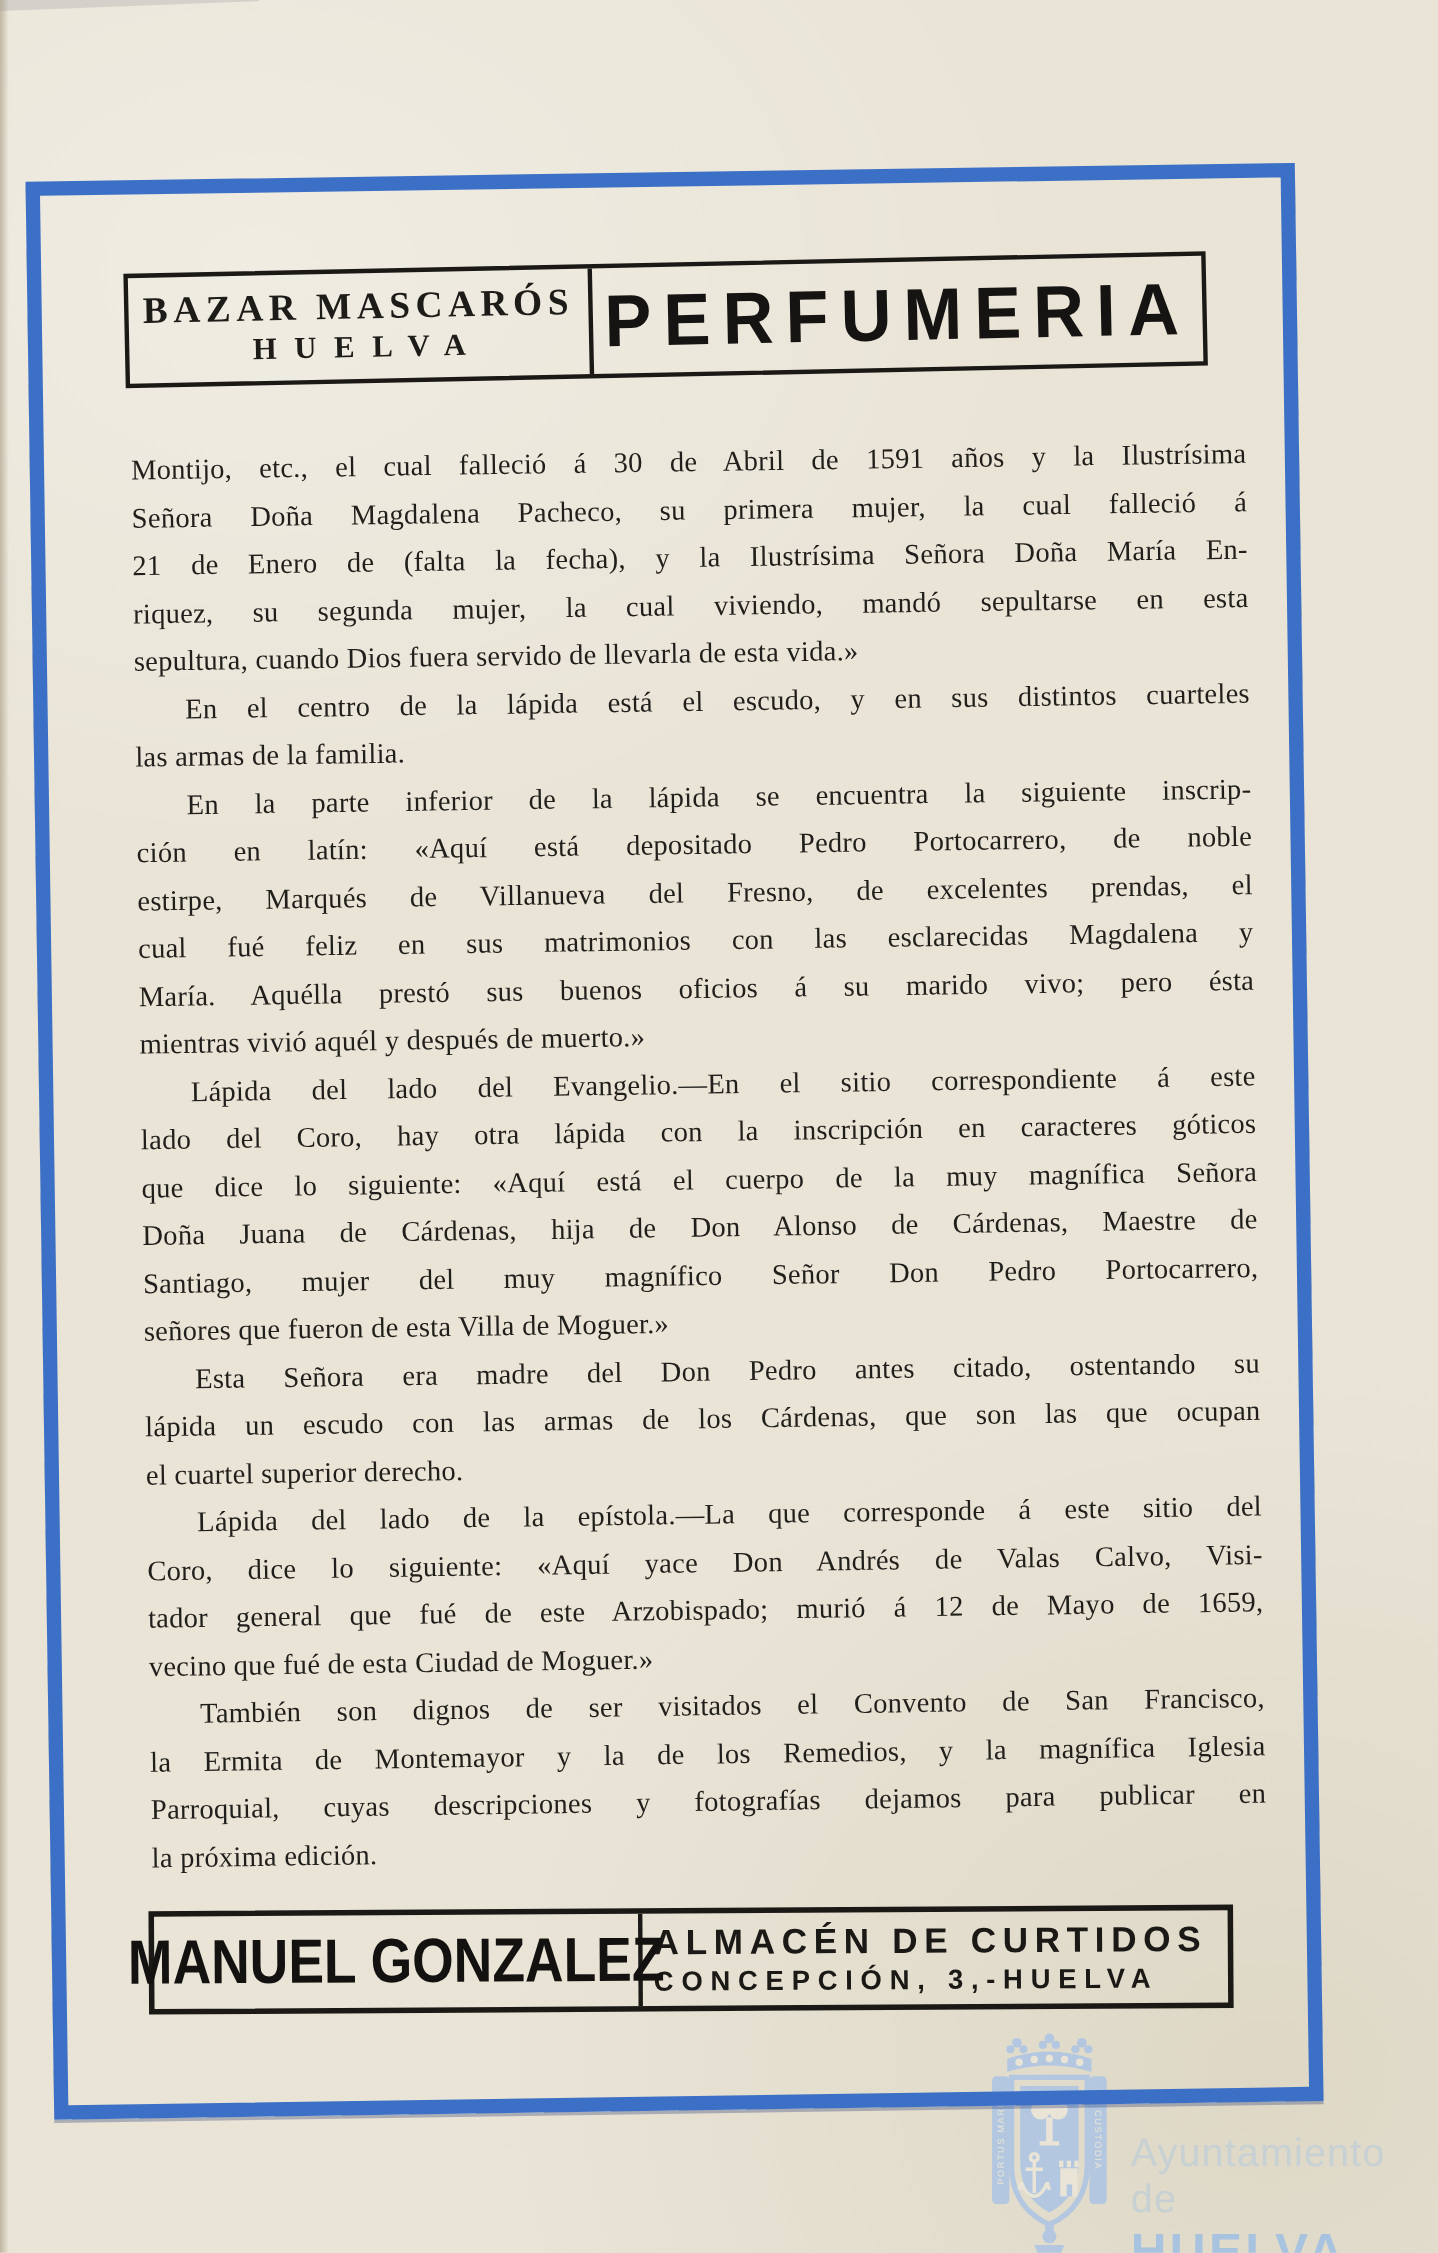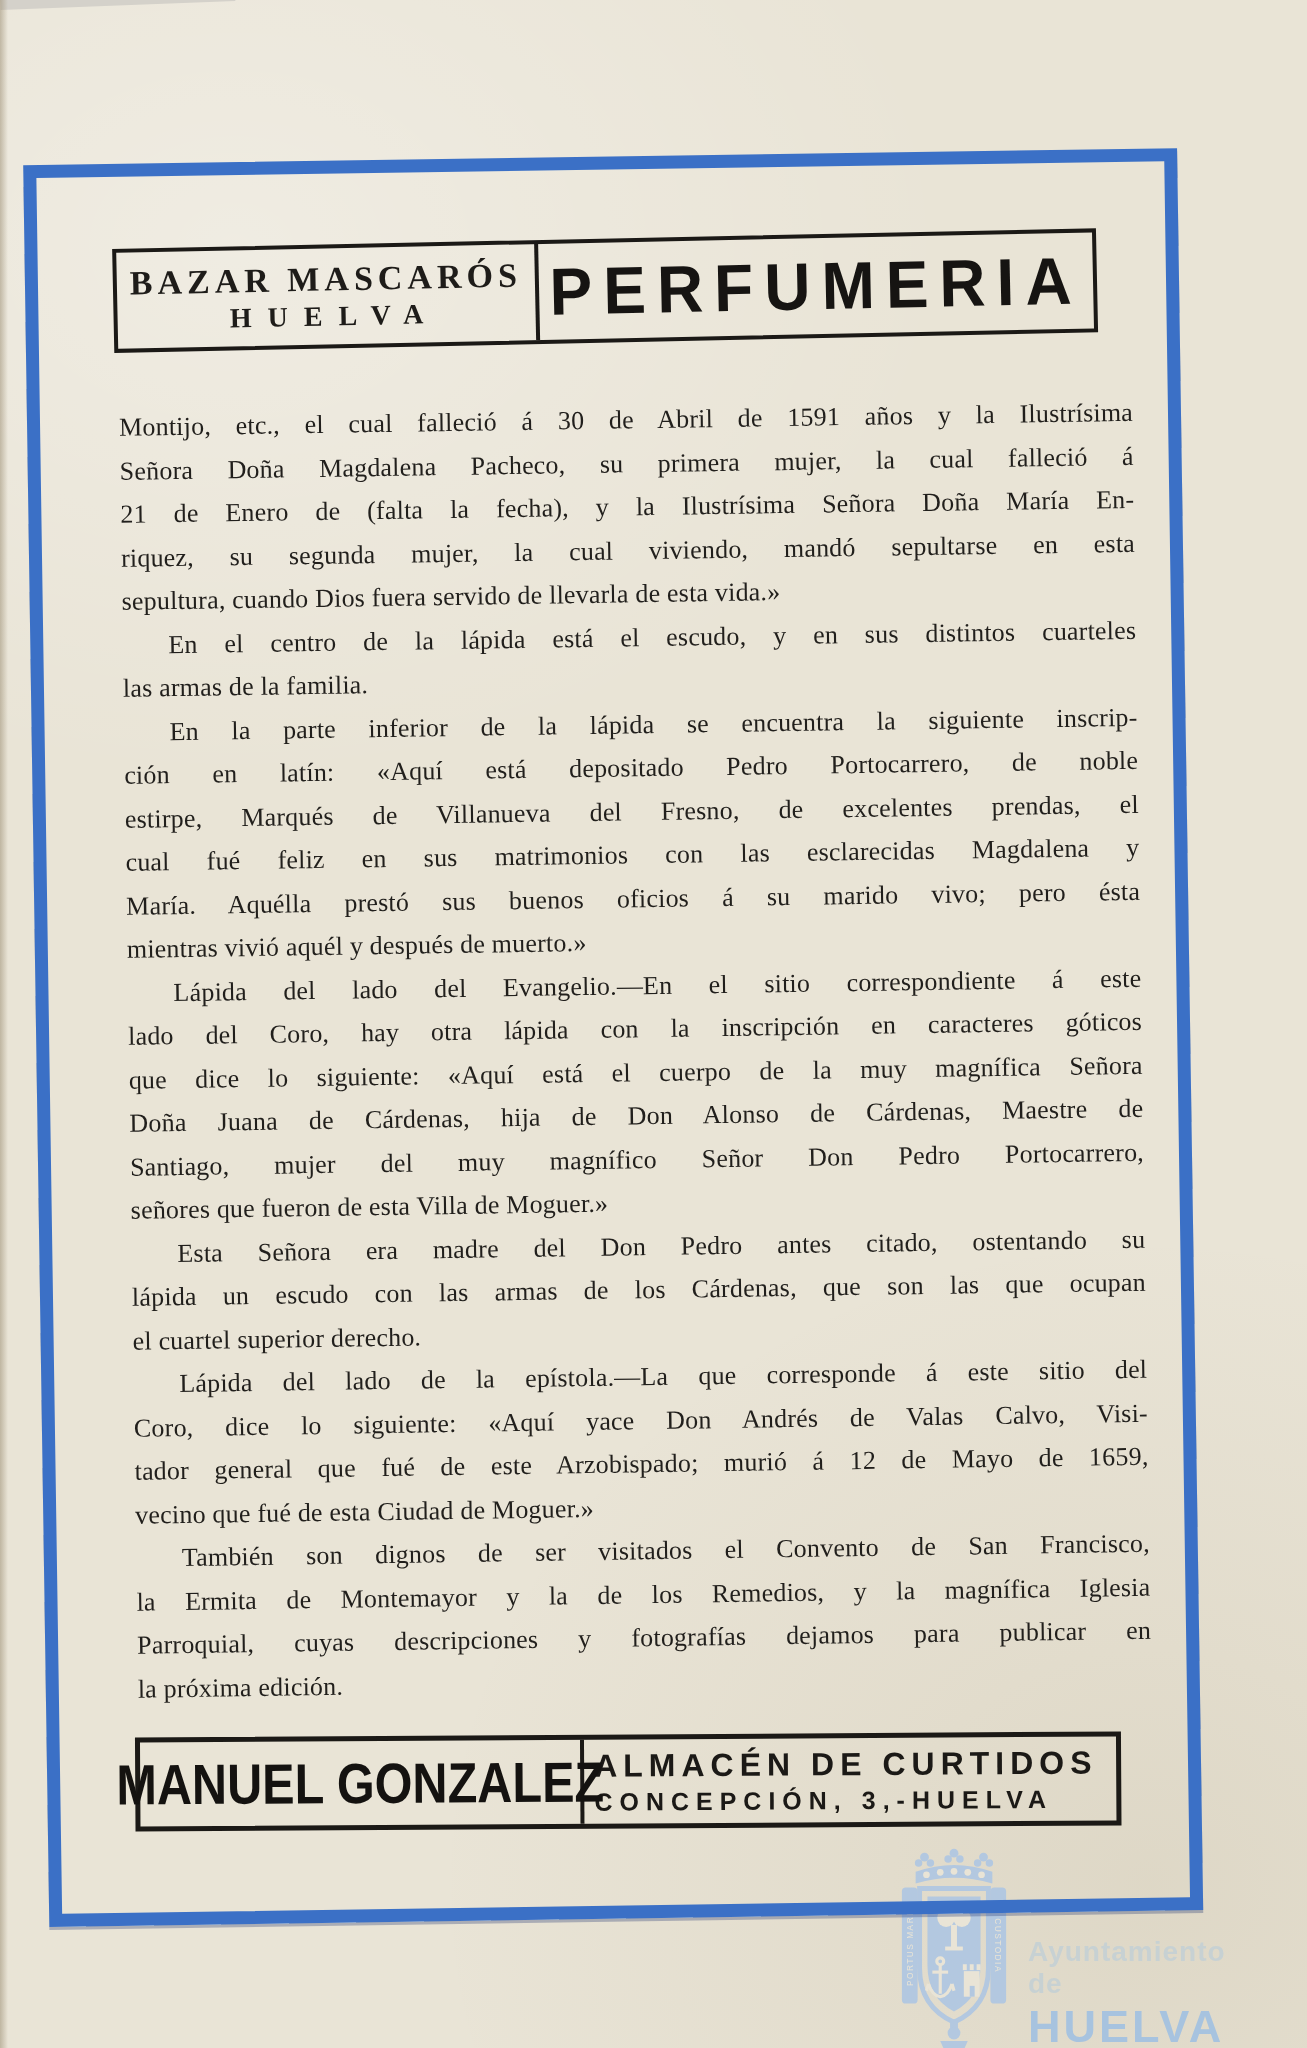--- a/index.html
+++ b/index.html
@@ -11,21 +11,21 @@
       #e9e4d6;
     font-family:"Liberation Serif", serif;
   }
   .edge-top-sliver{position:absolute;left:0;top:-4px;width:235px;height:14px;background:#d4d1ca;transform:rotate(-2.2deg);transform-origin:left top;}
   .edge-left-strip{position:absolute;left:0;top:0;width:8px;height:100%;background:linear-gradient(to right,#9d9076,rgba(157,144,118,0));opacity:.55;}
 
   
   .watermark{position:absolute;z-index:1;}
   .wm-shield{position:absolute;left:895px;top:1848px;}
   .wm-text{position:absolute;left:1028px;top:1936px;font-family:"Liberation Sans",sans-serif;}
-  .wm-line1{font-size:28px;letter-spacing:1px;color:#c7d1d3;font-weight:700;}
+  .wm-line1{font-size:36px;letter-spacing:1px;color:#c7d1d3;font-weight:400;}
   .wm-line2{font-size:45px;font-weight:bold;letter-spacing:3px;color:#a7c3df;margin-top:1px;}
 
   
   .rotated{position:absolute;inset:0;z-index:2;transform:rotate(-0.85deg);}
   .frame{
     position:absolute;left:36px;top:156px;width:1128px;height:1736px;
     border:13px solid #3b70c6;
     box-shadow:0 3px 0 rgba(25,48,110,.30);
   }
 

